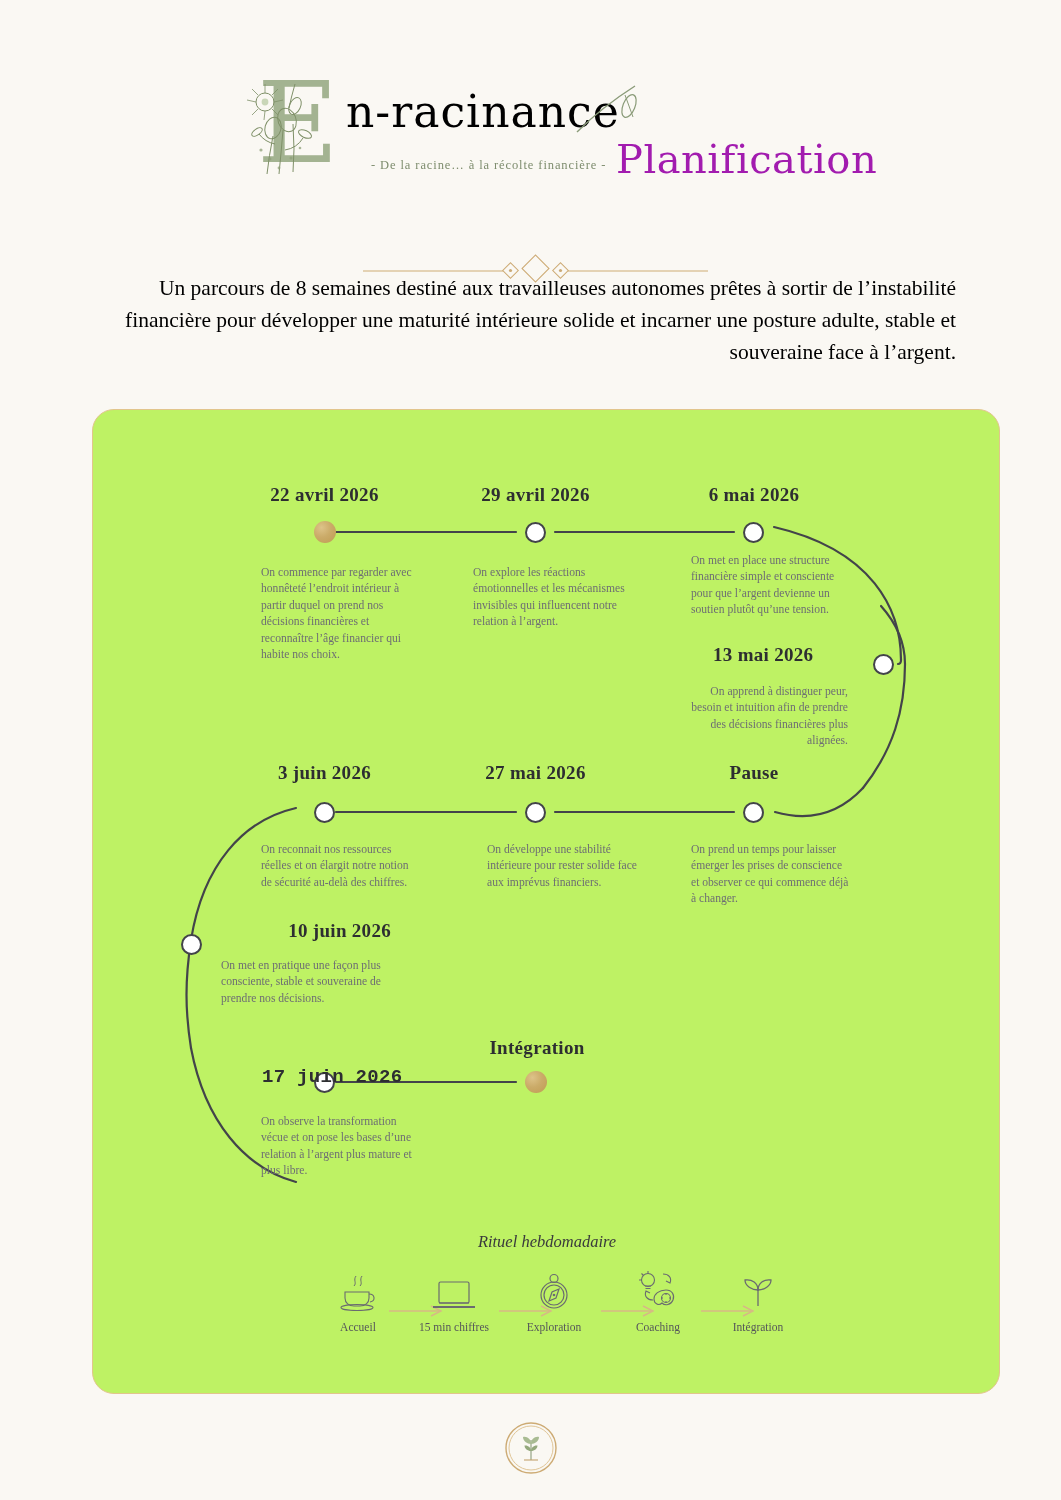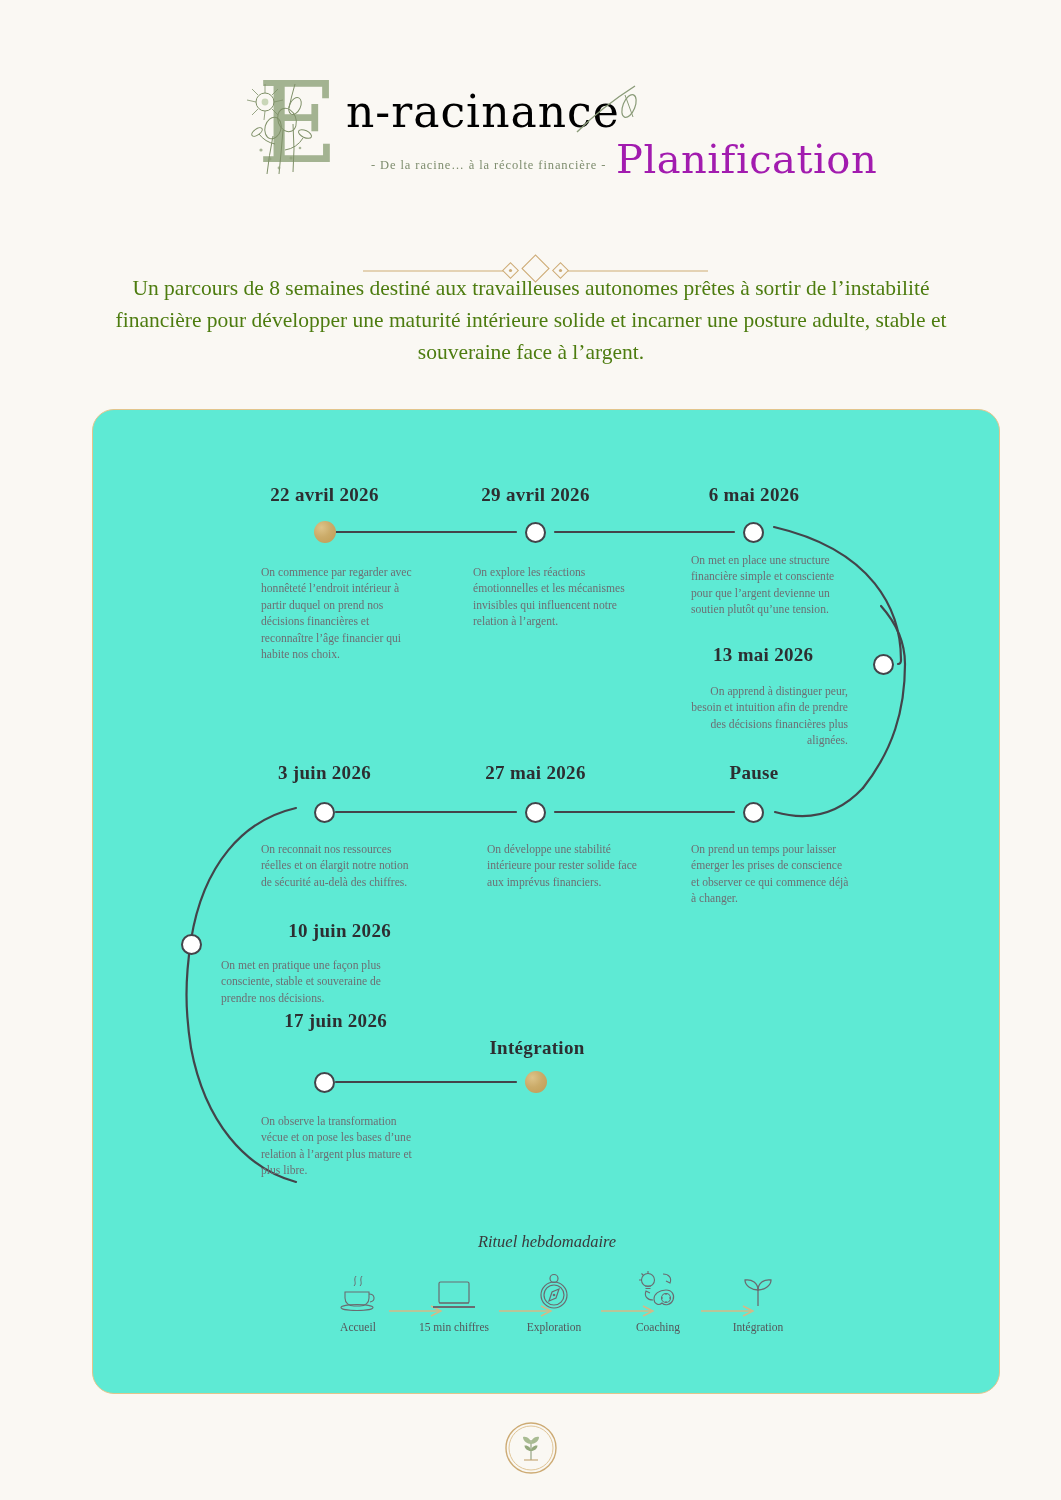--- a/index.html
+++ b/index.html
@@ -47,32 +47,32 @@
     color:#a21caf;
     letter-spacing:.5px;
   }
   .divider{
     position:absolute;left:363px;top:196px;width:345px;height:34px;
   }
 
   
   .intro{
     position:absolute;left:106px;top:272px;width:850px;
-    text-align:center;
+    text-align:right;
     font-size:21.5px;
     line-height:32px;
-    color:#4d7c0f;
+    color:#000000;
     font-family:"Liberation Serif", serif;
   }
 
   
   .card{
     position:absolute;left:92px;top:409px;
     width:908px;height:985px;
-    background:#5eead4;
+    background:#bef264;
     border:1.4px solid #e2c58c;
     border-radius:22px;
     box-sizing:border-box;
   }
 
   
   .tl{position:absolute;left:0;top:0;width:908px;height:985px;}
   .tl-svg{position:absolute;left:0;top:0;}
 
   .node{
@@ -257,21 +257,21 @@
 
     <div class="tl-date" style="left:380px;top:352px;width:125px;text-align:center;">27 mai 2026</div>
     <div class="tl-desc" style="left:394px;top:432px;width:150px;">On développe une stabilité intérieure pour rester solide face aux imprévus financiers.</div>
 
     <div class="tl-date" style="left:169px;top:352px;width:125px;text-align:center;">3 juin 2026</div>
     <div class="tl-desc" style="left:168px;top:432px;width:160px;">On reconnait nos ressources réelles et on élargit notre notion de sécurité au-delà des chiffres.</div>
 
     <div class="tl-date" style="left:128px;top:510px;width:170px;text-align:right;">10 juin 2026</div>
     <div class="tl-desc" style="left:128px;top:548px;width:165px;">On met en pratique une façon plus consciente, stable et souveraine de prendre nos décisions.</div>
 
-    <div class="tl-date" style="left:169px;top:600px;width:125px;text-align:right;">17 juin 2026</div>
+    <div class="tl-date" style="left:169px;top:656px;width:125px;text-align:left;font-family:Liberation Mono, monospace;">17 juin 2026</div>
     <div class="tl-desc" style="left:168px;top:704px;width:162px;">On observe la transformation vécue et on pose les bases d’une relation à l’argent plus mature et plus libre.</div>
 
     <div class="tl-date" style="left:375px;top:627px;width:138px;text-align:center;">Intégration</div>
 
     <div class="ritual-title">Rituel hebdomadaire</div>
 
     <div class="ritual-row">
 
       <div class="r-step" style="left:0px;top:0px;">
         <div class="r-ico">

